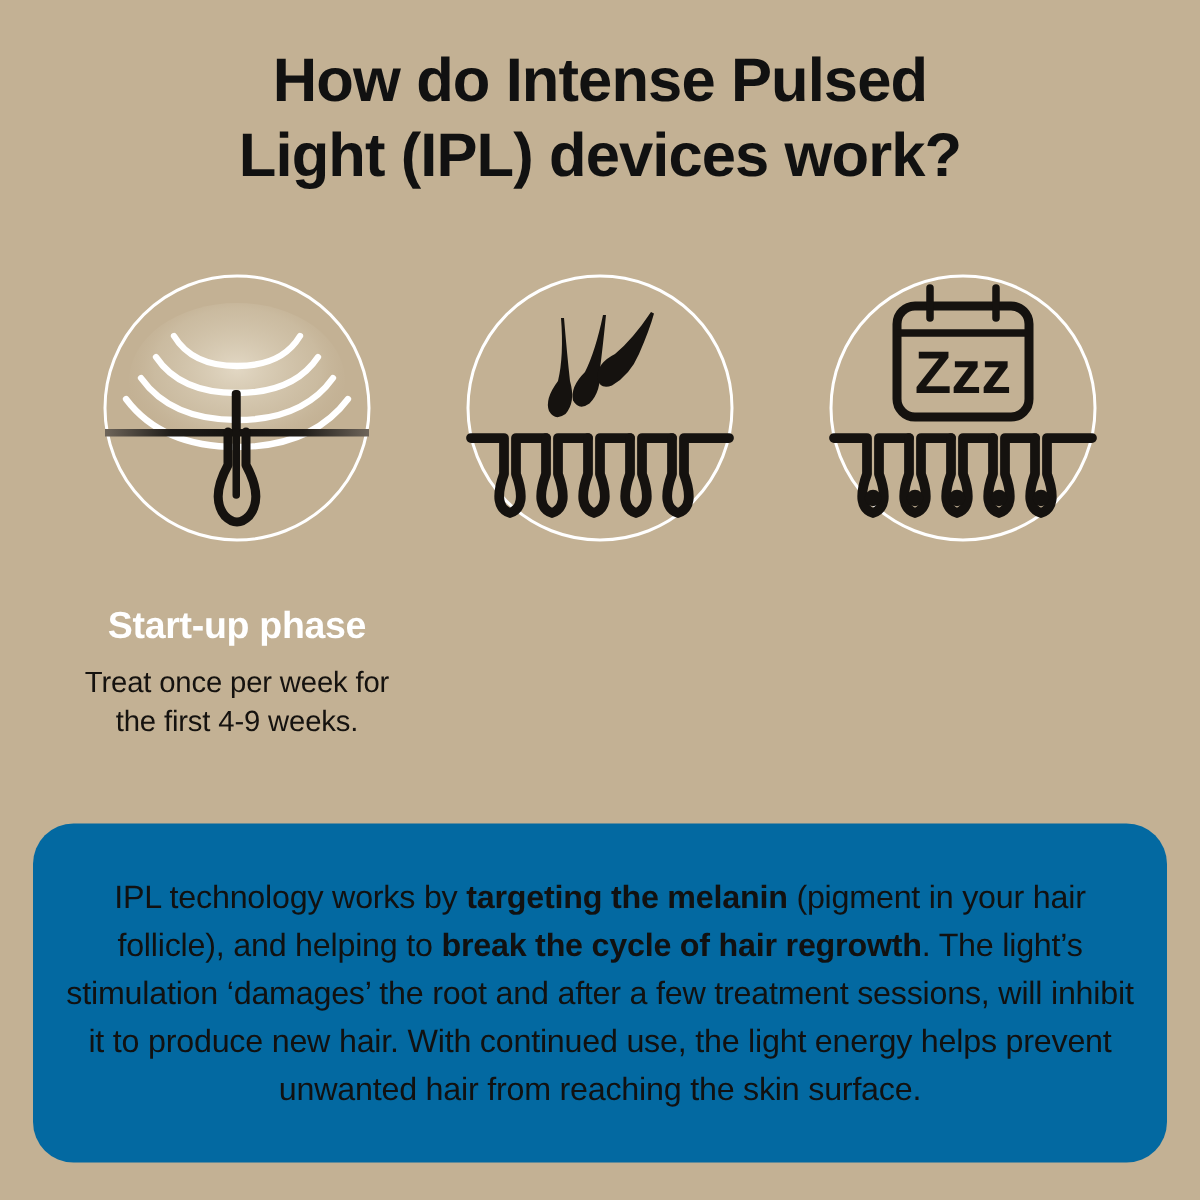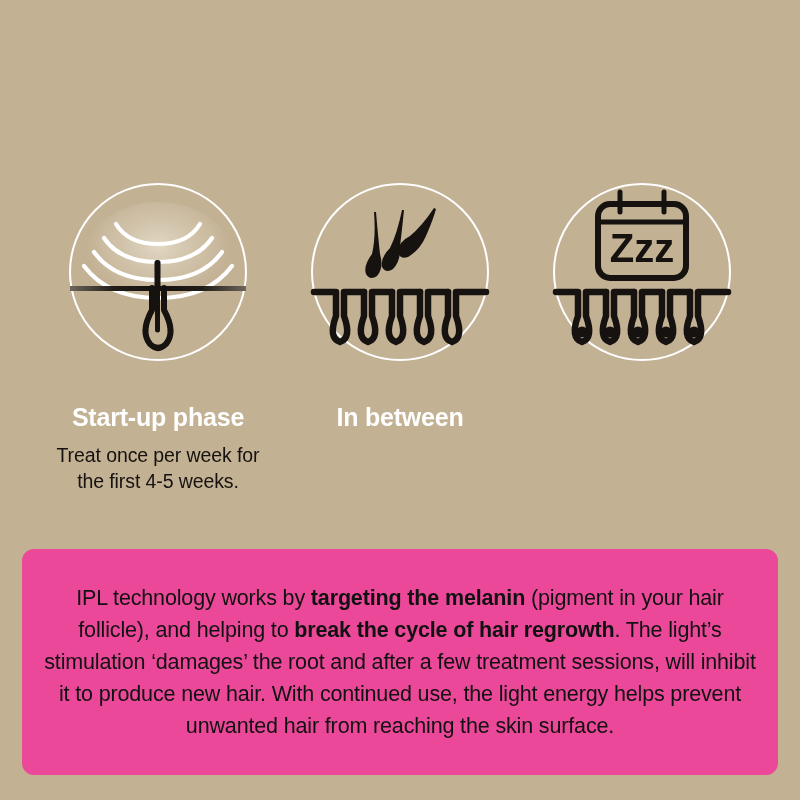--- a/index.html
+++ b/index.html
@@ -82,42 +82,46 @@
     width: 235px;
   }
 
   
   .panel {
     position: absolute;
     left: 22px;
     top: 549px;
     width: 756px;
     height: 226px;
-    background: #ec4899;
-    border-radius: 12px;
+    background: #0369a1;
+    border-radius: 27px;
     box-sizing: border-box;
     display: flex;
     align-items: center;
     justify-content: center;
   }
   .panel-text {
     color: #111111;
     font-size: 21.5px;
     line-height: 32px;
     text-align: center;
     padding: 0 22px;
     letter-spacing: -0.15px;
   }
   .panel-text b { font-weight: bold; }
 </style>
 </head>
 <body>
 
 <div class="infographic">
 
+  <div class="title">
+    <span class="title-line">How do Intense Pulsed</span>
+    <span class="title-line">Light (IPL) devices work?</span>
+  </div>
 
   <div class="columns">
 
     <div class="column">
       <div class="icon-circle">
         <svg width="180" height="180" viewBox="0 0 180 180" aria-hidden="true">
           <defs>
             <linearGradient id="skinline1" x1="0" y1="0" x2="1" y2="0">
               <stop offset="0%" stop-color="#6e655a"></stop>
               <stop offset="25%" stop-color="#201d19"></stop>
@@ -143,21 +147,21 @@
 
           <rect x="2" y="104" width="176" height="5" fill="url(#skinline1)"></rect>
 
           <rect x="86.5" y="78" width="6" height="28" rx="2.5" fill="#15120f"></rect>
 
           <path d="M 84 106 L 84 128 Q 72 150 82 162 Q 90 170 98 162 Q 108 150 96 128 L 96 106" fill="none" stroke="#15120f" stroke-width="6" stroke-linecap="round" stroke-linejoin="round"></path>
           <path d="M 89.5 106 L 89.5 148" stroke="#15120f" stroke-width="5" stroke-linecap="round"></path>
         </svg>
       </div>
       <div class="col-heading">Start-up phase</div>
-      <div class="col-body">Treat once per week for the first 4-5 weeks.</div>
+      <div class="col-body">Treat once per week for the first 4-9 weeks.</div>
     </div>
 
     <div class="column">
       <div class="icon-circle">
         <svg width="180" height="180" viewBox="0 0 180 180" aria-hidden="true">
           <circle cx="90" cy="90" r="88" fill="none" stroke="#ffffff" stroke-width="2"></circle>
 
           <g fill="#15120f">
             <path d="M 64 30 Q 66 55 62 72 Q 53 84 56 92 Q 60 99 67 94 Q 74 86 70 72 Q 68 54 66 30 Z"></path>
             <path d="M 92 28 Q 87 52 80 66 Q 70 76 72 85 Q 76 92 83 87 Q 91 79 90 64 Q 92 48 94 28 Z"></path>
@@ -166,21 +170,20 @@
 
           <g fill="none" stroke="#15120f" stroke-width="6.5" stroke-linecap="round" stroke-linejoin="round">
             <path d="M 4 110 L 26 110 L 26 134 Q 18 156 30 160 Q 42 156 34 134 L 34 110 L 54 110"></path>
             <path d="M 54 110 L 54 134 Q 46 156 58 160 Q 70 156 62 134 L 62 110 L 82 110"></path>
             <path d="M 82 110 L 82 134 Q 74 156 86 160 Q 98 156 90 134 L 90 110 L 110 110"></path>
             <path d="M 110 110 L 110 134 Q 102 156 114 160 Q 126 156 118 134 L 118 110 L 138 110"></path>
             <path d="M 138 110 L 138 134 Q 130 156 142 160 Q 154 156 146 134 L 146 110 L 176 110"></path>
           </g>
         </svg>
       </div>
-      <div class="col-heading">In between</div>
     </div>
 
     <div class="column">
       <div class="icon-circle">
         <svg width="180" height="180" viewBox="0 0 180 180" aria-hidden="true">
           <circle cx="90" cy="90" r="88" fill="none" stroke="#ffffff" stroke-width="2"></circle>
 
           <g>
             <rect x="46" y="22" width="88" height="74" rx="12" fill="none" stroke="#15120f" stroke-width="6"></rect>
             <path d="M 46 40 L 134 40" stroke="#15120f" stroke-width="5"></path>

